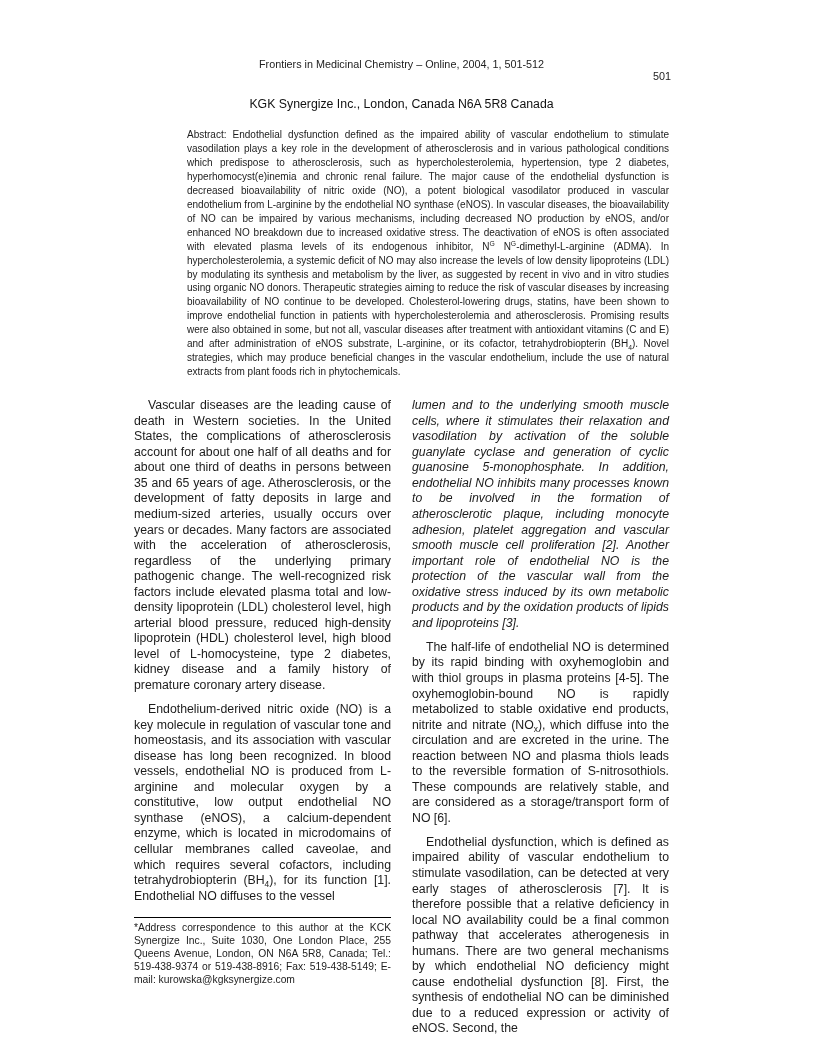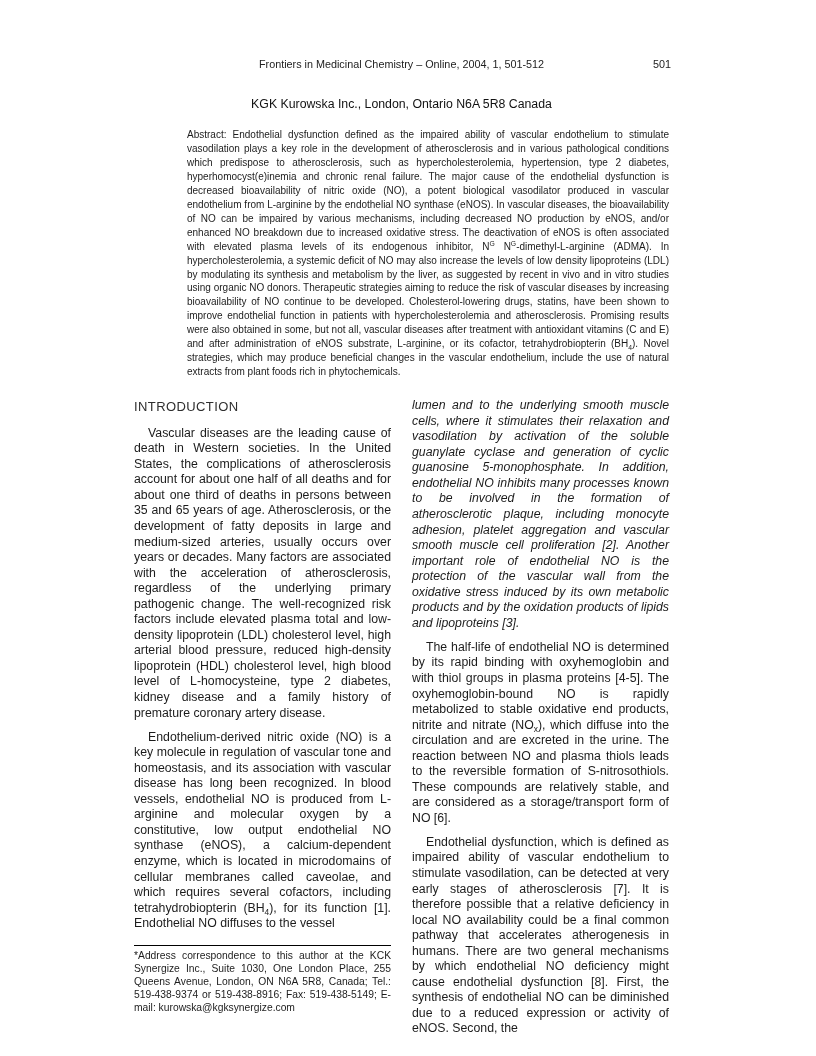--- a/index.html
+++ b/index.html
@@ -14,21 +14,21 @@
     padding:58px 89px 0 76px;
     overflow:hidden;
   }
   .running-head {
     position:relative;
     text-align:center;
     font-size:10.8px;
     color:#222;
   }
   .running-head .page-num {
-    position:absolute; right:-2px; top:0;
+    position:absolute; right:-2px; top:12px;
     font-size:10.8px;
   }
   .article-title {
     margin-top:29px;
     text-align:center;
     font-size:20.5px;
     font-weight:400;
     color:#111;
   }
   .author-line {
@@ -91,28 +91,27 @@
 
 <div class="page">
 
   <div class="running-head">
     <span>Frontiers in Medicinal Chemistry – Online, 2004, 1, 501-512</span>
     <span class="page-num">501</span>
   </div>
 
 
 
-  <div class="affiliation-line">KGK Kurowska Inc., London, Ontario N6A 5R8 Canada</div>
+  <div class="affiliation-line">KGK Synergize Inc., London, Canada N6A 5R8 Canada</div>
 
   <div class="abstract-block"><span>Abstract:</span> <span>Endothelial dysfunction defined as the impaired ability of vascular endothelium to stimulate vasodilation plays a key role in the development of atherosclerosis and in various pathological conditions which predispose to atherosclerosis, such as hypercholesterolemia, hypertension, type 2 diabetes, hyperhomocyst(e)inemia and chronic renal failure. The major cause of the endothelial dysfunction is decreased bioavailability of nitric oxide (NO), a potent biological vasodilator produced in vascular endothelium from L-arginine by the endothelial NO synthase (eNOS). In vascular diseases, the bioavailability of NO can be impaired by various mechanisms, including decreased NO production by eNOS, and/or enhanced NO breakdown due to increased oxidative stress. The deactivation of eNOS is often associated with elevated plasma levels of its endogenous inhibitor, N<sup>G</sup> N<sup>G</sup>-dimethyl-L-arginine (ADMA). In hypercholesterolemia, a systemic deficit of NO may also increase the levels of low density lipoproteins (LDL) by modulating its synthesis and metabolism by the liver, as suggested by recent in vivo and in vitro studies using organic NO donors. Therapeutic strategies aiming to reduce the risk of vascular diseases by increasing bioavailability of NO continue to be developed. Cholesterol-lowering drugs, statins, have been shown to improve endothelial function in patients with hypercholesterolemia and atherosclerosis. Promising results were also obtained in some, but not all, vascular diseases after treatment with antioxidant vitamins (C and E) and after administration of eNOS substrate, L-arginine, or its cofactor, tetrahydrobiopterin (BH<sub>4</sub>). Novel strategies, which may produce beneficial changes in the vascular endothelium, include the use of natural extracts from plant foods rich in phytochemicals.</span></div>
 
   <div class="body-columns">
 
     <div class="col">
-      <div class="section-heading">INTRODUCTION</div>
       <p>Vascular diseases are the leading cause of death in Western societies. In the United States, the complications of atherosclerosis account for about one half of all deaths and for about one third of deaths in persons between 35 and 65 years of age. Atherosclerosis, or the development of fatty deposits in large and medium-sized arteries, usually occurs over years or decades. Many factors are associated with the acceleration of atherosclerosis, regardless of the underlying primary pathogenic change. The well-recognized risk factors include elevated plasma total and low-density lipoprotein (LDL) cholesterol level, high arterial blood pressure, reduced high-density lipoprotein (HDL) cholesterol level, high blood level of L-homocysteine, type 2 diabetes, kidney disease and a family history of premature coronary artery disease.</p>
       <p>Endothelium-derived nitric oxide (NO) is a key molecule in regulation of vascular tone and homeostasis, and its association with vascular disease has long been recognized. In blood vessels, endothelial NO is produced from L-arginine and molecular oxygen by a constitutive, low output endothelial NO synthase (eNOS), a calcium-dependent enzyme, which is located in microdomains of cellular membranes called caveolae, and which requires several cofactors, including tetrahydrobiopterin (BH<sub>4</sub>), for its function [1]. Endothelial NO diffuses to the vessel</p>
       <div class="footnote-block">*Address correspondence to this author at the KCK Synergize Inc., Suite 1030, One London Place, 255 Queens Avenue, London, ON N6A 5R8, Canada; Tel.: 519-438-9374 or 519-438-8916; Fax: 519-438-5149; E-mail: kurowska@kgksynergize.com</div>
     </div>
 
     <div class="col">
       <p class="no-indent">lumen and to the underlying smooth muscle cells, where it stimulates their relaxation and vasodilation by activation of the soluble guanylate cyclase and generation of cyclic guanosine 5-monophosphate. In addition, endothelial NO inhibits many processes known to be involved in the formation of atherosclerotic plaque, including monocyte adhesion, platelet aggregation and vascular smooth muscle cell proliferation [2]. Another important role of endothelial NO is the protection of the vascular wall from the oxidative stress induced by its own metabolic products and by the oxidation products of lipids and lipoproteins [3].</p>
       <p>The half-life of endothelial NO is determined by its rapid binding with oxyhemoglobin and with thiol groups in plasma proteins [4-5]. The oxyhemoglobin-bound NO is rapidly metabolized to stable oxidative end products, nitrite and nitrate (NO<sub>x</sub>), which diffuse into the circulation and are excreted in the urine. The reaction between NO and plasma thiols leads to the reversible formation of S-nitrosothiols. These compounds are relatively stable, and are considered as a storage/transport form of NO [6].</p>
       <p>Endothelial dysfunction, which is defined as impaired ability of vascular endothelium to stimulate vasodilation, can be detected at very early stages of atherosclerosis [7]. It is therefore possible that a relative deficiency in local NO availability could be a final common pathway that accelerates atherogenesis in humans. There are two general mechanisms by which endothelial NO deficiency might cause endothelial dysfunction [8]. First, the synthesis of endothelial NO can be diminished due to a reduced expression or activity of eNOS. Second, the</p>
     </div>

